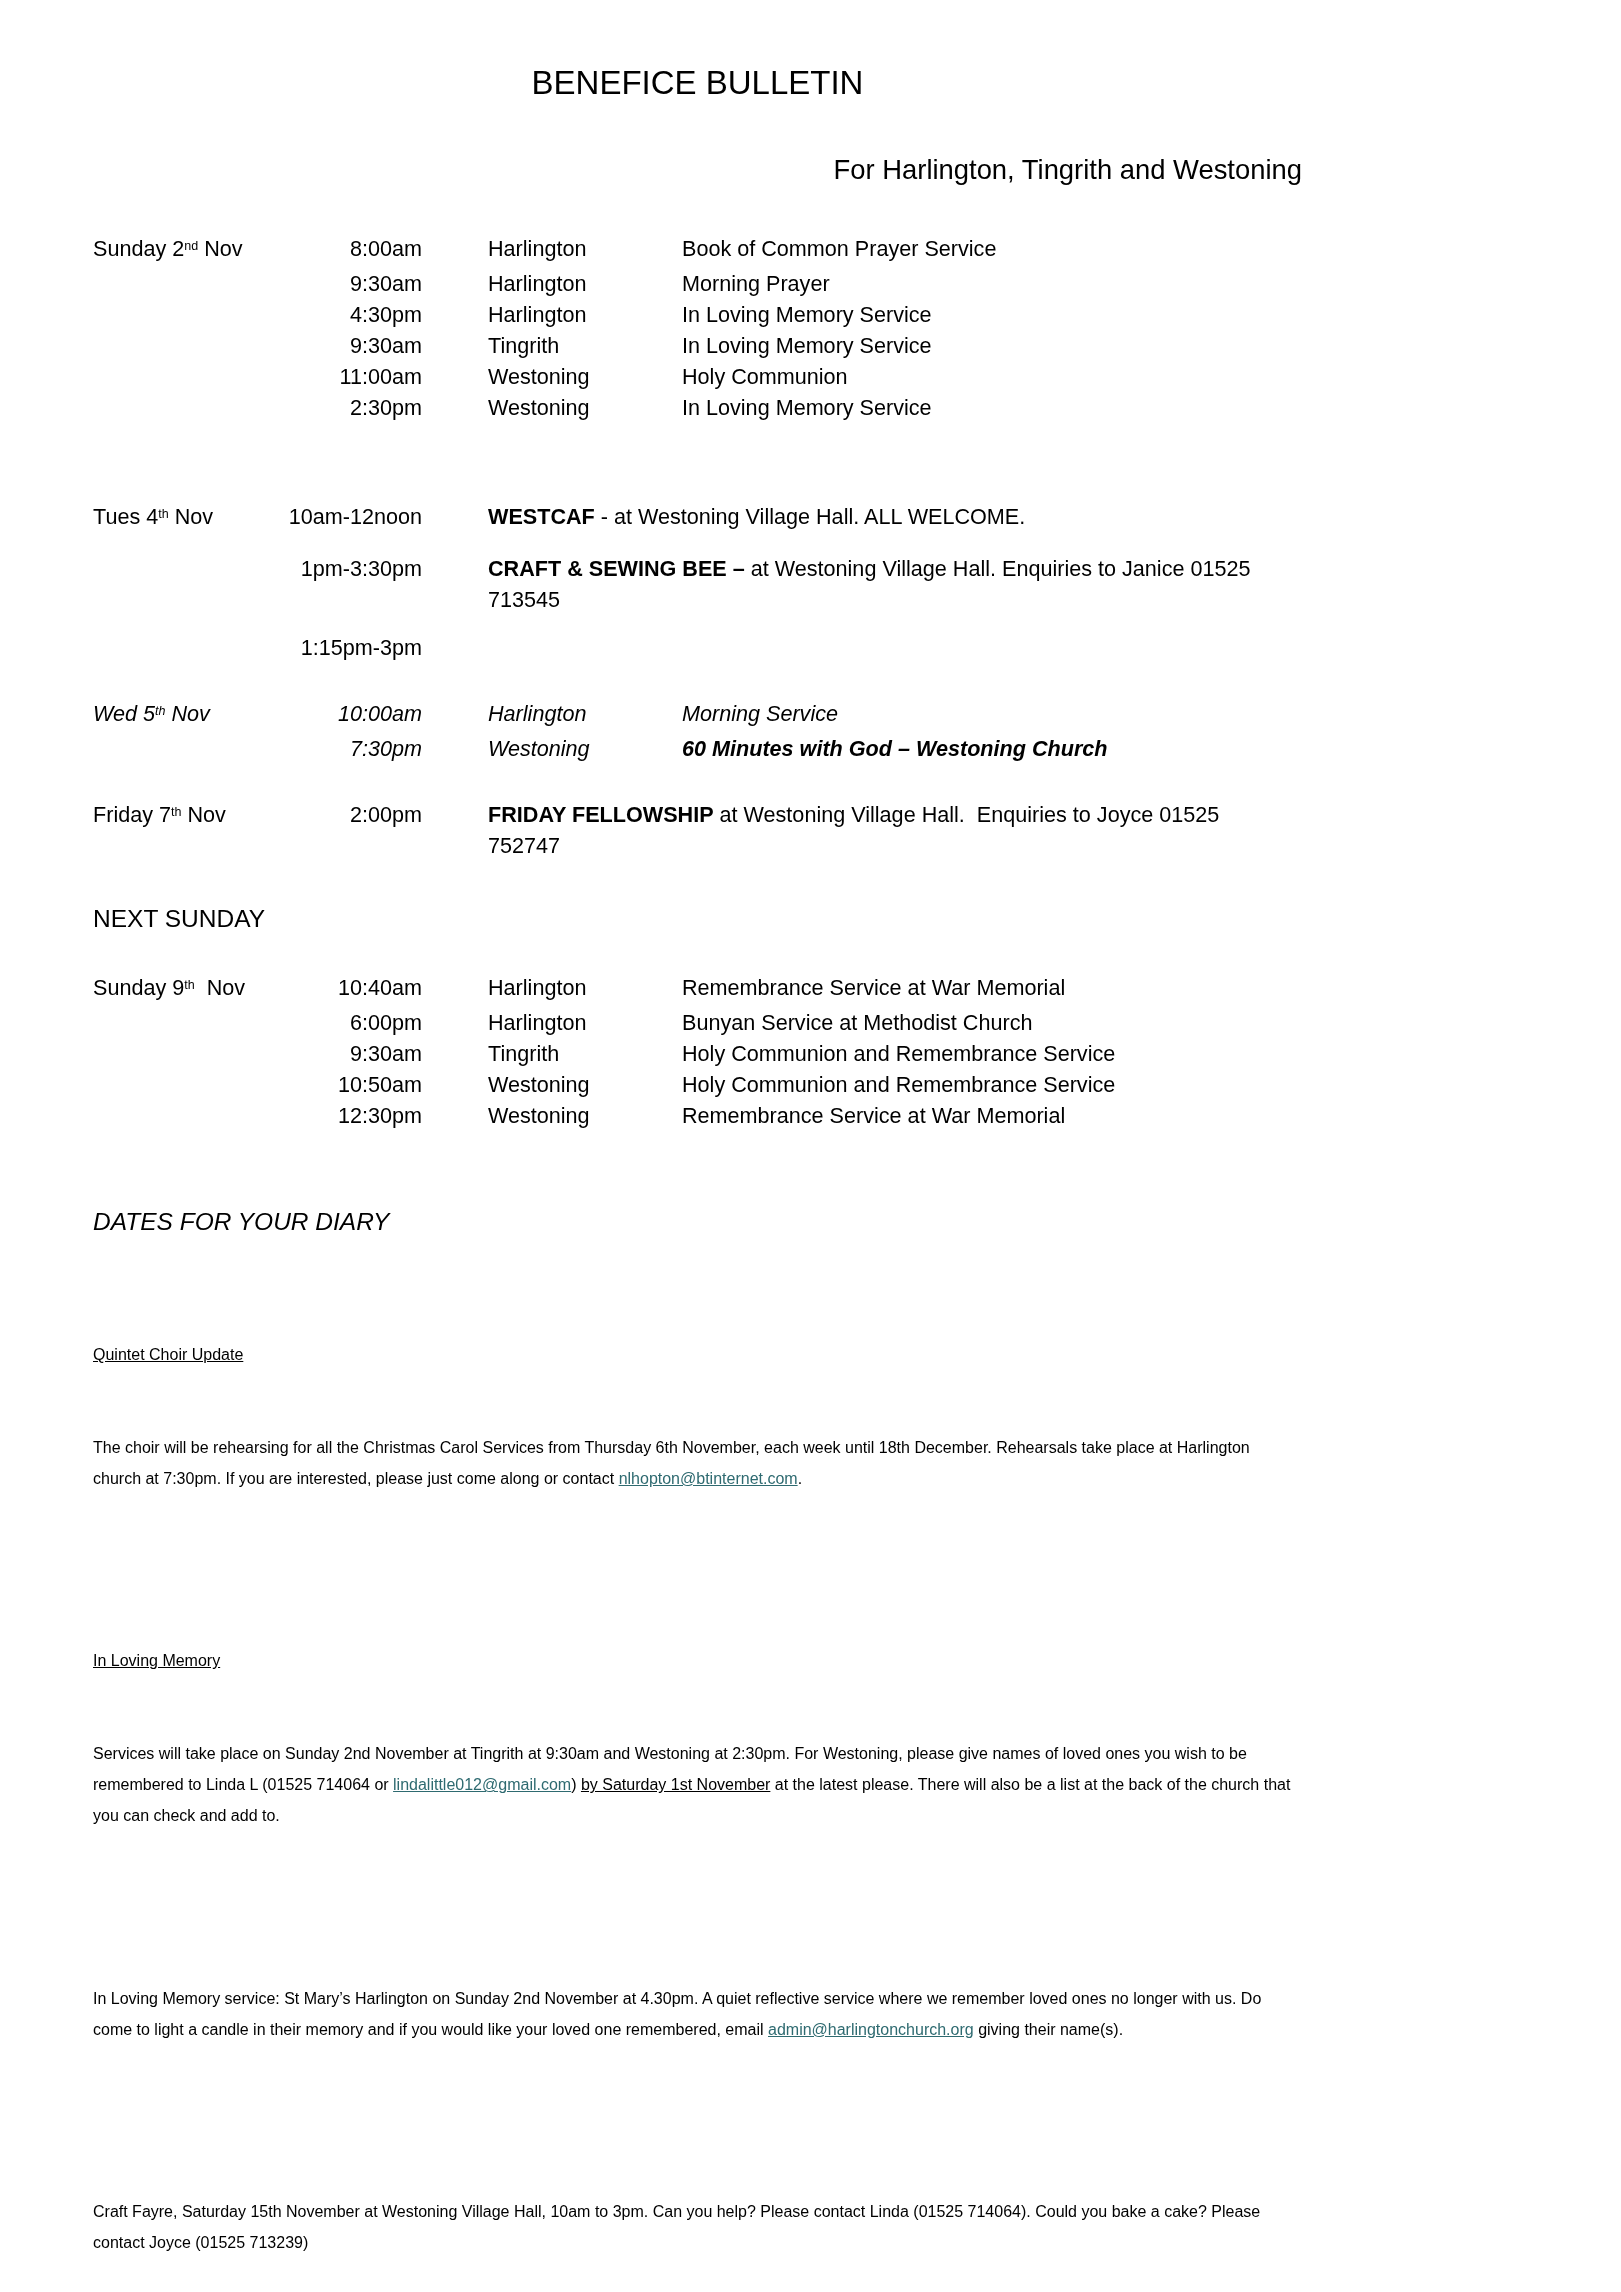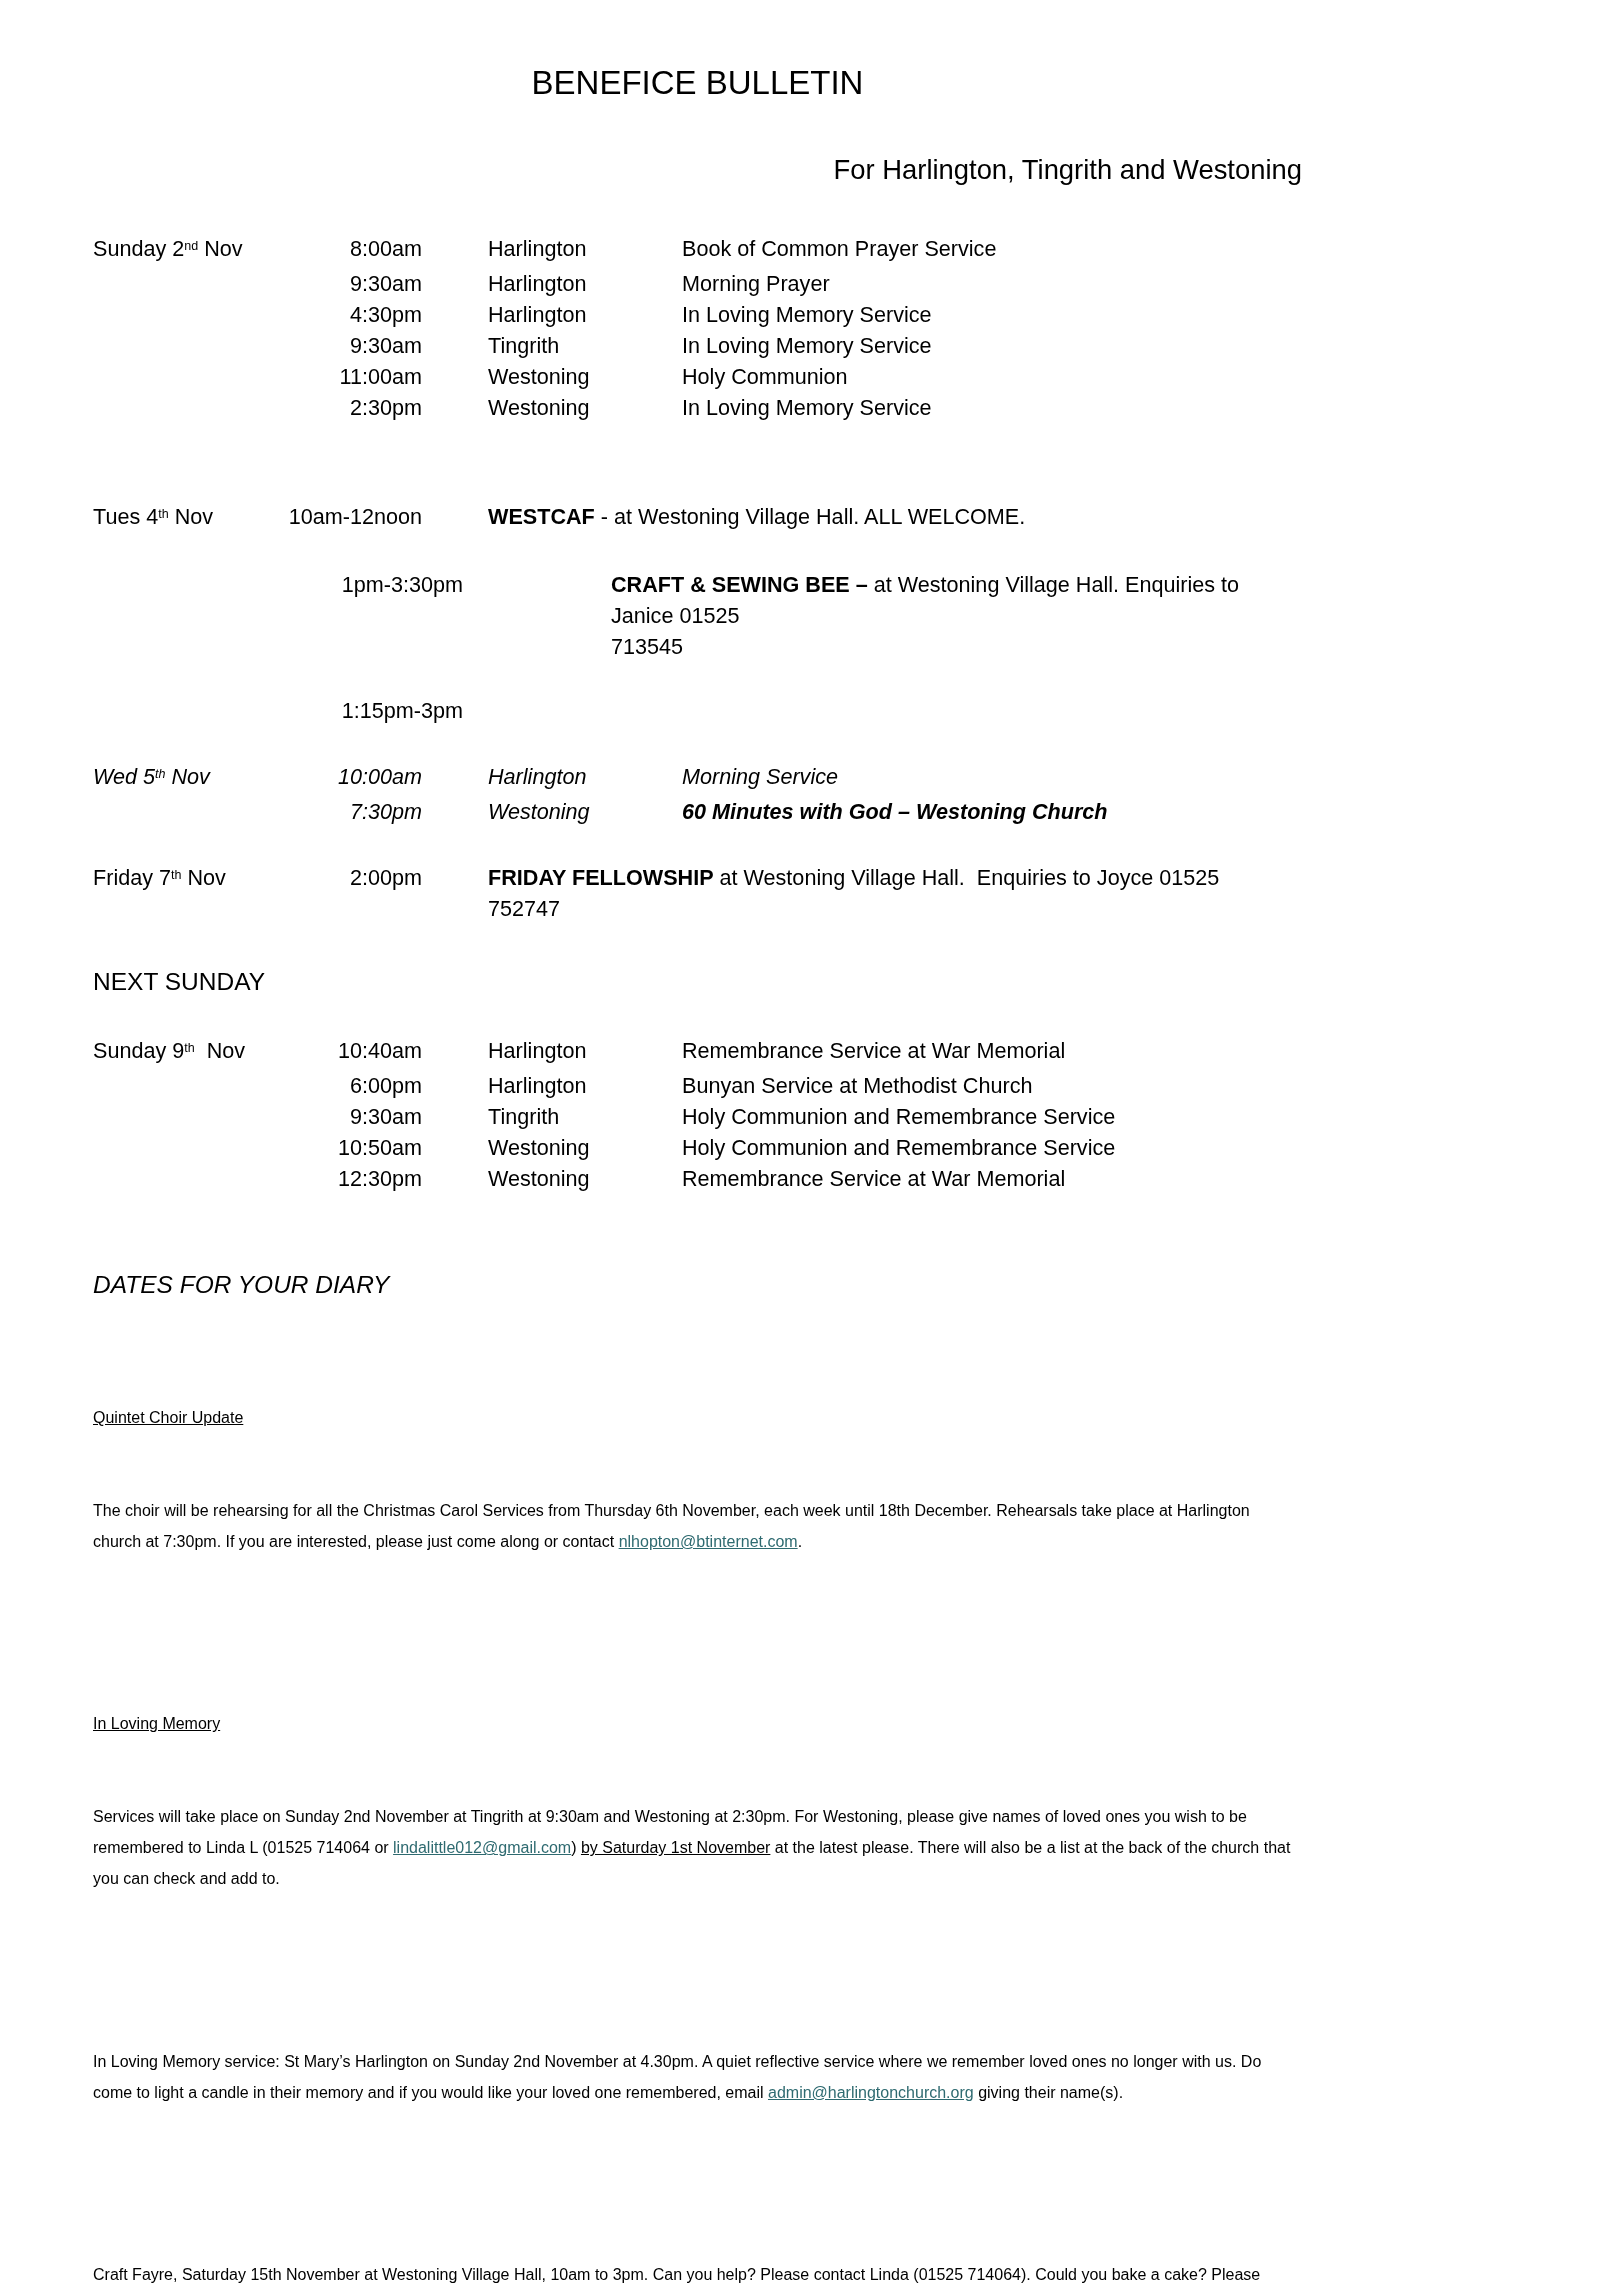--- a/index.html
+++ b/index.html
@@ -41,21 +41,21 @@
   sup{
     font-size:0.58em;
     vertical-align:baseline;
     position:relative;
     top:-0.5em;
   }
   .b{font-weight:bold;}
   .u{text-decoration:underline;}
   #sun2{margin-top:47px;}
   #tue4{margin-top:78px;}
-  .event-gap{margin-top:33px;gap:41px;}
+  .event-gap{margin-top:17px;}
   #wed5{margin-top:35px;font-style:italic;}
   #fri7{margin-top:35px;}
   .block-heading{
     font-size:24.5px;
     line-height:29px;
     white-space:pre-wrap;
   }
   #next-sunday{margin-top:43px;}
   #sun9{margin-top:39px;}
   #diary-heading{margin-top:76px;font-style:italic;}

